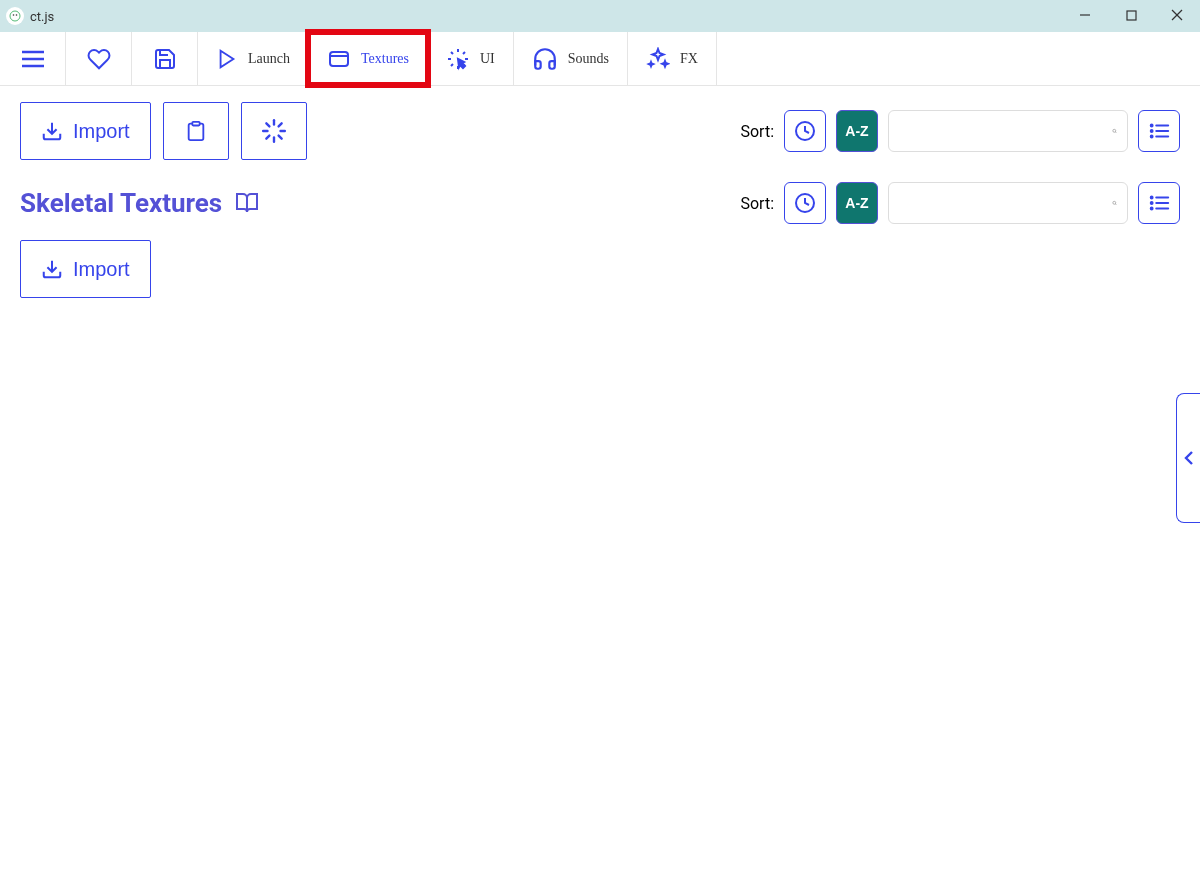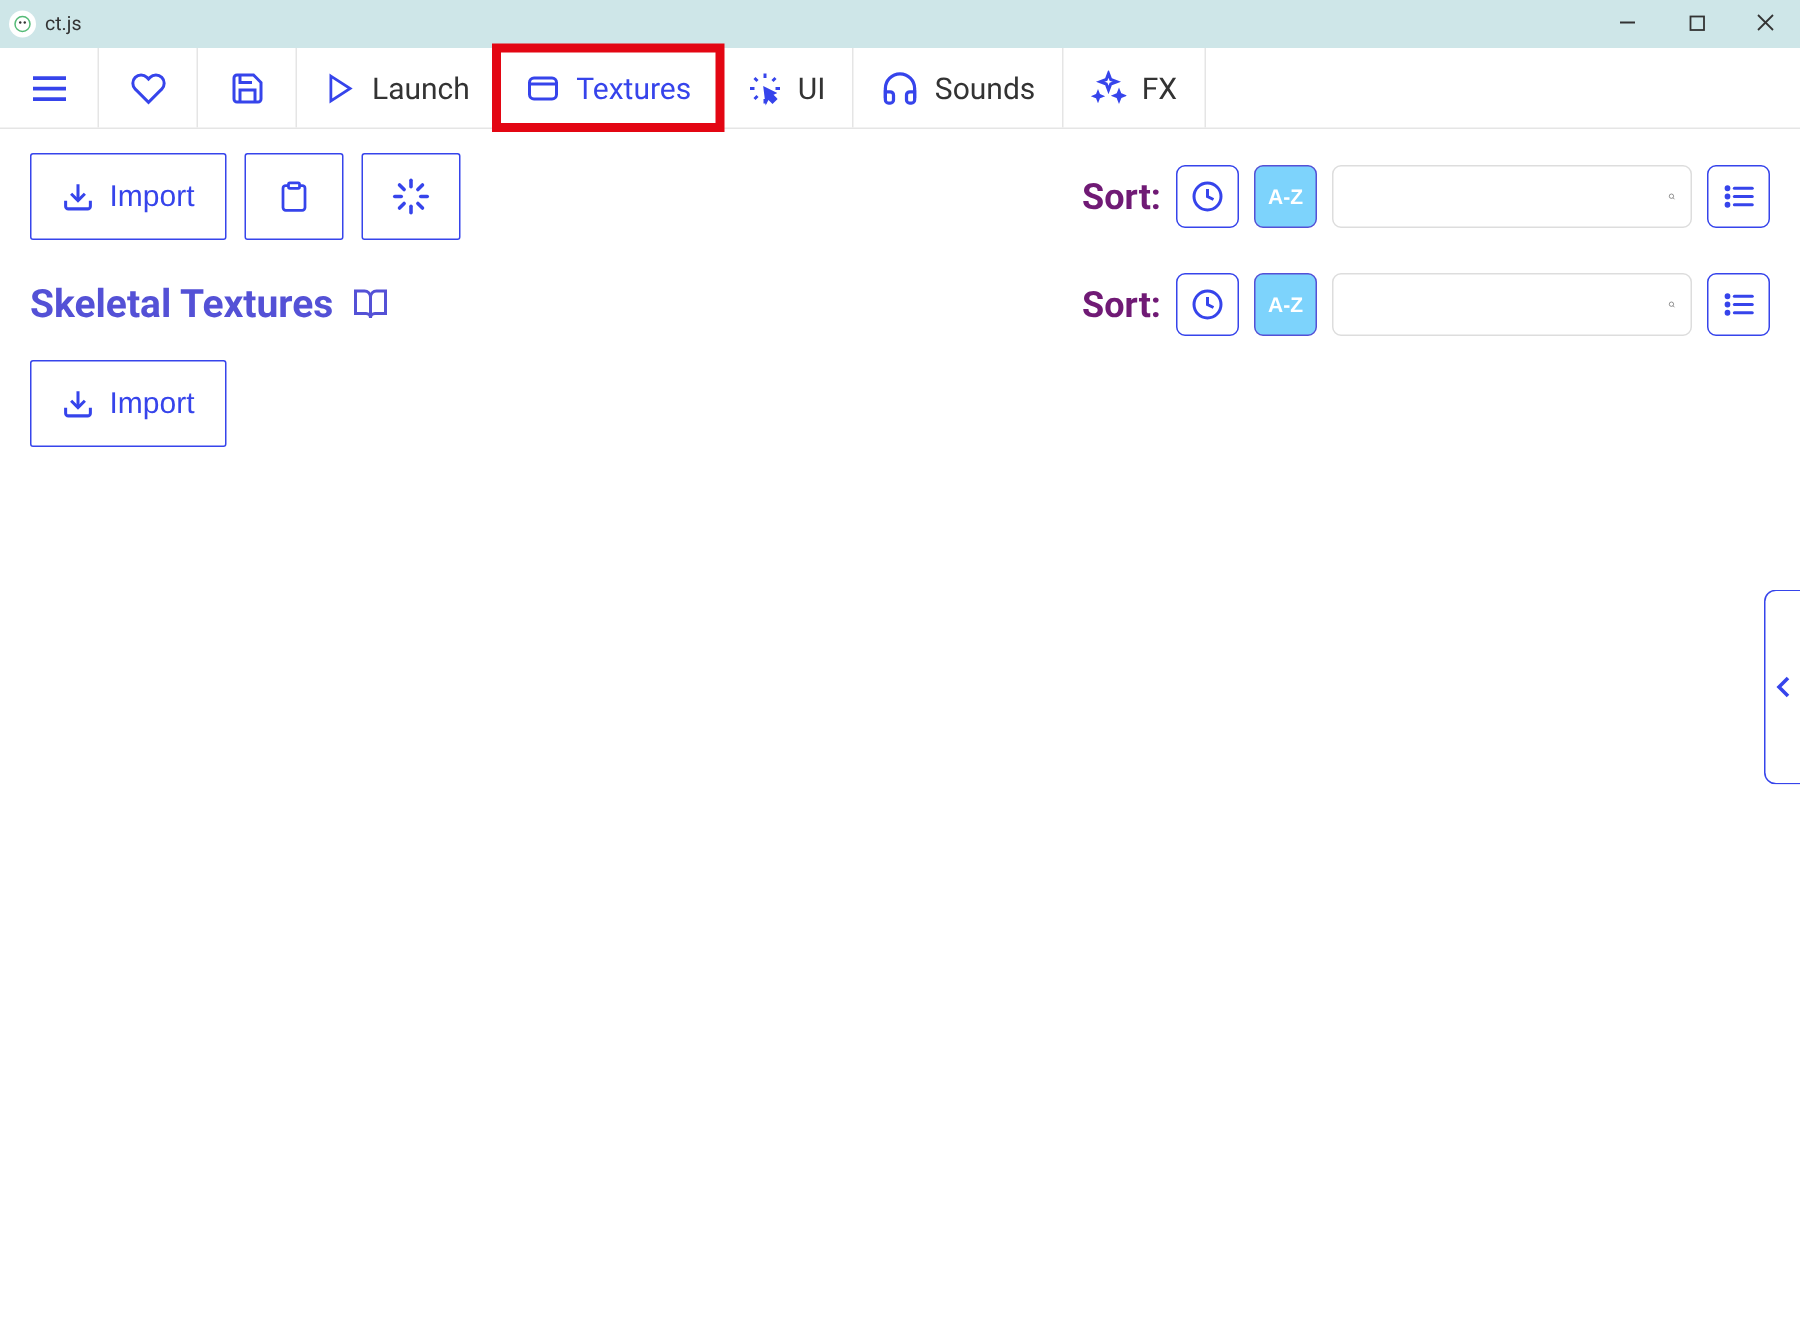--- a/index.html
+++ b/index.html
@@ -60,22 +60,23 @@
     align-items: center;
     justify-content: center;
     border-right: 1px solid #e5e5e5;
     padding: 0 18px;
     cursor: pointer;
     gap: 10px;
     position: relative;
   }
   .tb-item.icon-only { padding: 0; width: 66px; }
   .tb-item .label {
-    font-size: 20px;
+    font-size: 14px;
     color: #333;
+    font-family: Liberation Serif, serif;
   }
   .tb-item svg { stroke: #3644eb; }
   .tb-item.active .label { color: #3644eb; }
   .tb-highlight {
     position: absolute;
     border: 6px solid #e30613;
     top: -3px; bottom: -3px; left: -4px; right: -4px;
     pointer-events: none;
   }
   .content {
@@ -97,32 +98,32 @@
     padding: 0 20px;
     height: 58px;
     display: flex;
     align-items: center;
     gap: 10px;
     cursor: pointer;
     color: #3644eb;
     font-size: 20px;
   }
   .btn.icon-only { padding: 0; width: 66px; justify-content: center; }
-  .sort-label { font-size: 24px; color: #701a75; font-weight: 700; }
+  .sort-label { font-size: 16px; color: #000000; font-weight: 400; }
   .square-btn {
     width: 42px; height: 42px;
     border: 1px solid #3644eb;
     border-radius: 6px;
     display: flex;
     align-items: center;
     justify-content: center;
     cursor: pointer;
     background: #fff;
   }
-  .square-btn.filled { background: #7dd3fc; border-color: #5451d6; }
+  .square-btn.filled { background: #0f766e; border-color: #5451d6; }
   .square-btn.filled svg text { fill: #fff; }
   .search-box {
     width: 240px; height: 42px;
     border: 1px solid #ddd;
     border-radius: 6px;
     display: flex;
     align-items: center;
     padding: 0 10px;
     gap: 6px;
   }

